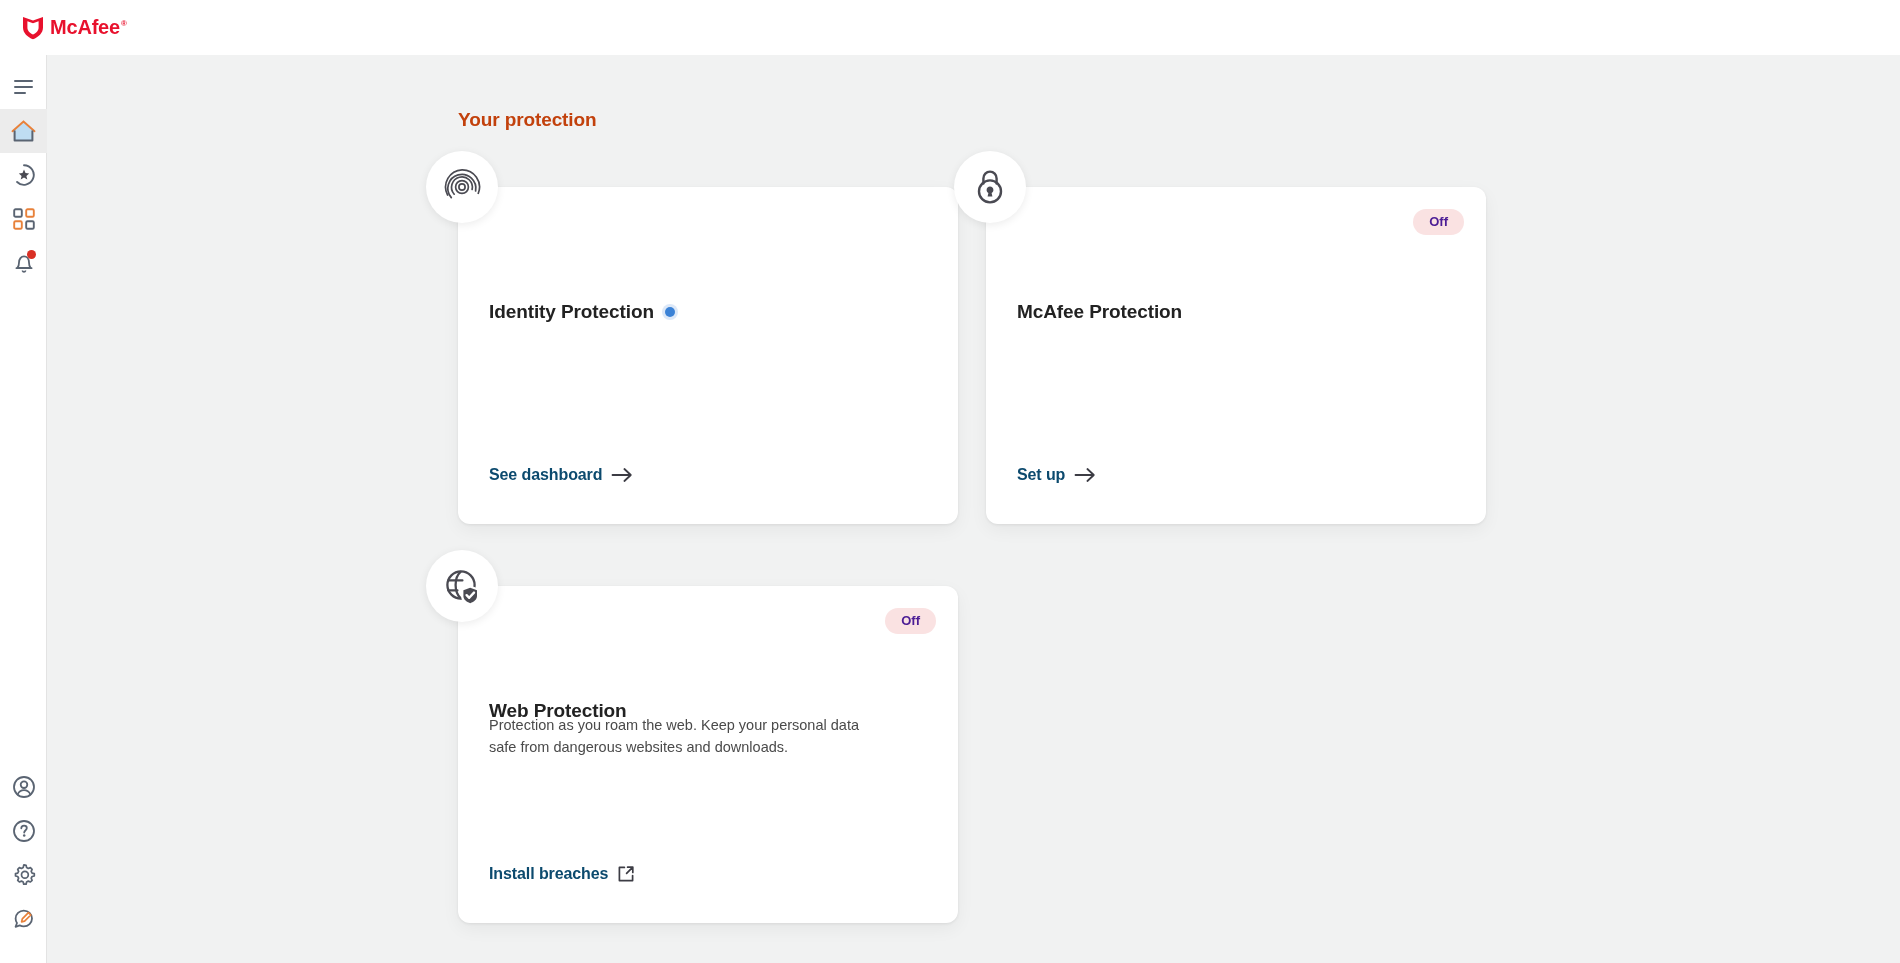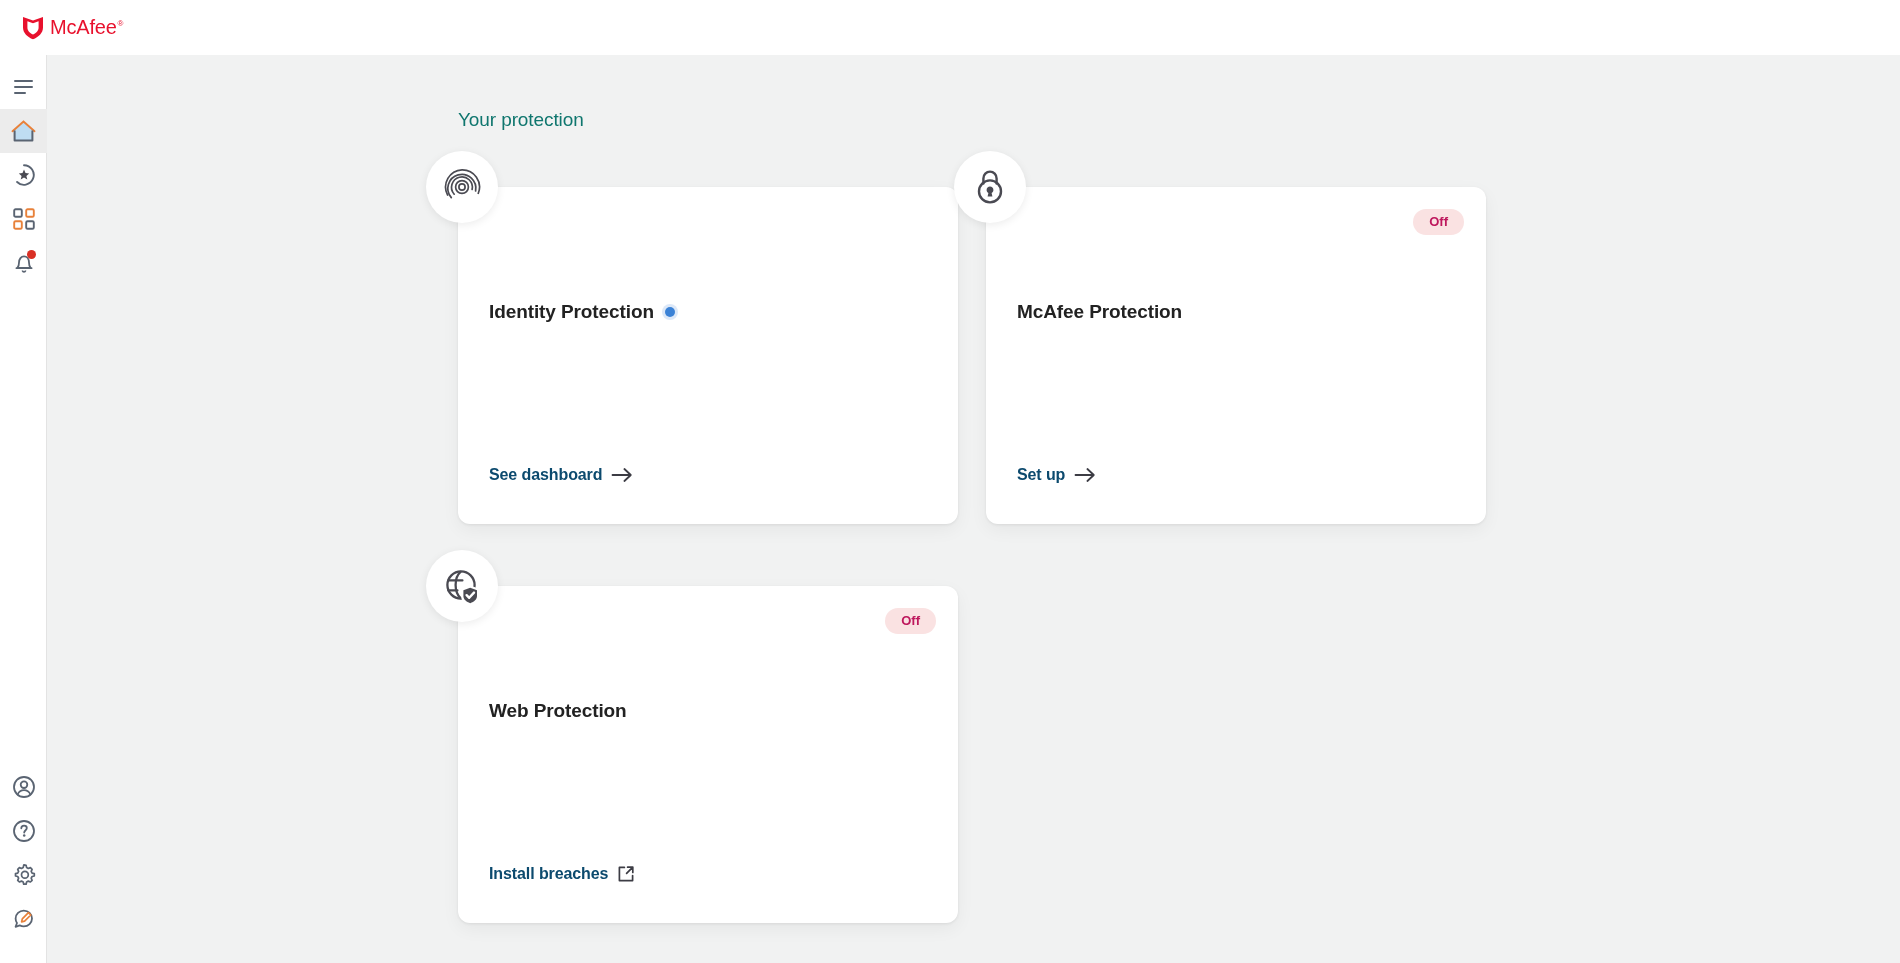--- a/index.html
+++ b/index.html
@@ -25,21 +25,21 @@
   }
   .brand {
     display: flex;
     align-items: center;
     gap: 6px;
     margin-left: 22px;
   }
   .brand-shield { display: block; }
   .brand-name {
     font-size: 20px;
-    font-weight: normal;
+    font-weight: bold;
     color: #E8112D;
     letter-spacing: -0.2px;
     position: relative;
   }
   .brand-name::after {
     content: "\00AE";
     font-size: 8px;
     vertical-align: super;
     margin-left: 1px;
   }
@@ -88,22 +88,22 @@
     height: 908px;
     background: #F1F2F2;
     overflow: hidden;
   }
 
   .page-title {
     position: absolute;
     top: 54px;
     left: 411px;
     font-size: 19px;
-    font-weight: normal;
-    color: #0f766e;
+    font-weight: bold;
+    color: #c2410c;
     letter-spacing: -0.1px;
   }
 
   
   .card {
     position: absolute;
     background: #ffffff;
     border-radius: 12px;
     box-shadow: 0 1px 3px rgba(0,0,0,0.07), 0 6px 18px rgba(0,0,0,0.05);
   }
@@ -123,21 +123,21 @@
     display: flex;
     align-items: center;
     justify-content: center;
   }
 
   .status-badge {
     position: absolute;
     top: 22px;
     right: 22px;
     background: #FAE2E2;
-    color: #be185d;
+    color: #4c1d95;
     font-size: 13px;
     font-weight: bold;
     padding: 6px 16px;
     border-radius: 14px;
     line-height: 1.1;
   }
 
   .card-title {
     position: absolute;
     top: 92px;
@@ -358,20 +358,21 @@
         <path d="M24.6 29.2 L27.2 31.8 L32 26.6" fill="none" stroke="#ffffff" stroke-width="2.4" stroke-linecap="round" stroke-linejoin="round"></path>
       </svg>
     </div>
 
     <div class="status-badge">Off</div>
 
     <div class="card-title">
       <span>Web Protection</span>
     </div>
 
+    <div class="card-desc">Protection as you roam the web. Keep your personal data safe from dangerous websites and downloads.</div>
 
     <a class="card-link">
       <span class="card-link-text">Install breaches</span>
       <svg width="18" height="18" viewBox="0 0 18 18">
         <path d="M7.4 2.4 L2.4 2.4 L2.4 15.6 L15.6 15.6 L15.6 10.6" fill="none" stroke="#3C3C44" stroke-width="1.7" stroke-linecap="round" stroke-linejoin="round"></path>
         <path d="M9.6 8.4 L15.8 2.2 M10.6 2.2 L15.8 2.2 L15.8 7.4" fill="none" stroke="#3C3C44" stroke-width="1.7" stroke-linecap="round" stroke-linejoin="round"></path>
       </svg>
     </a>
   </div>
 

